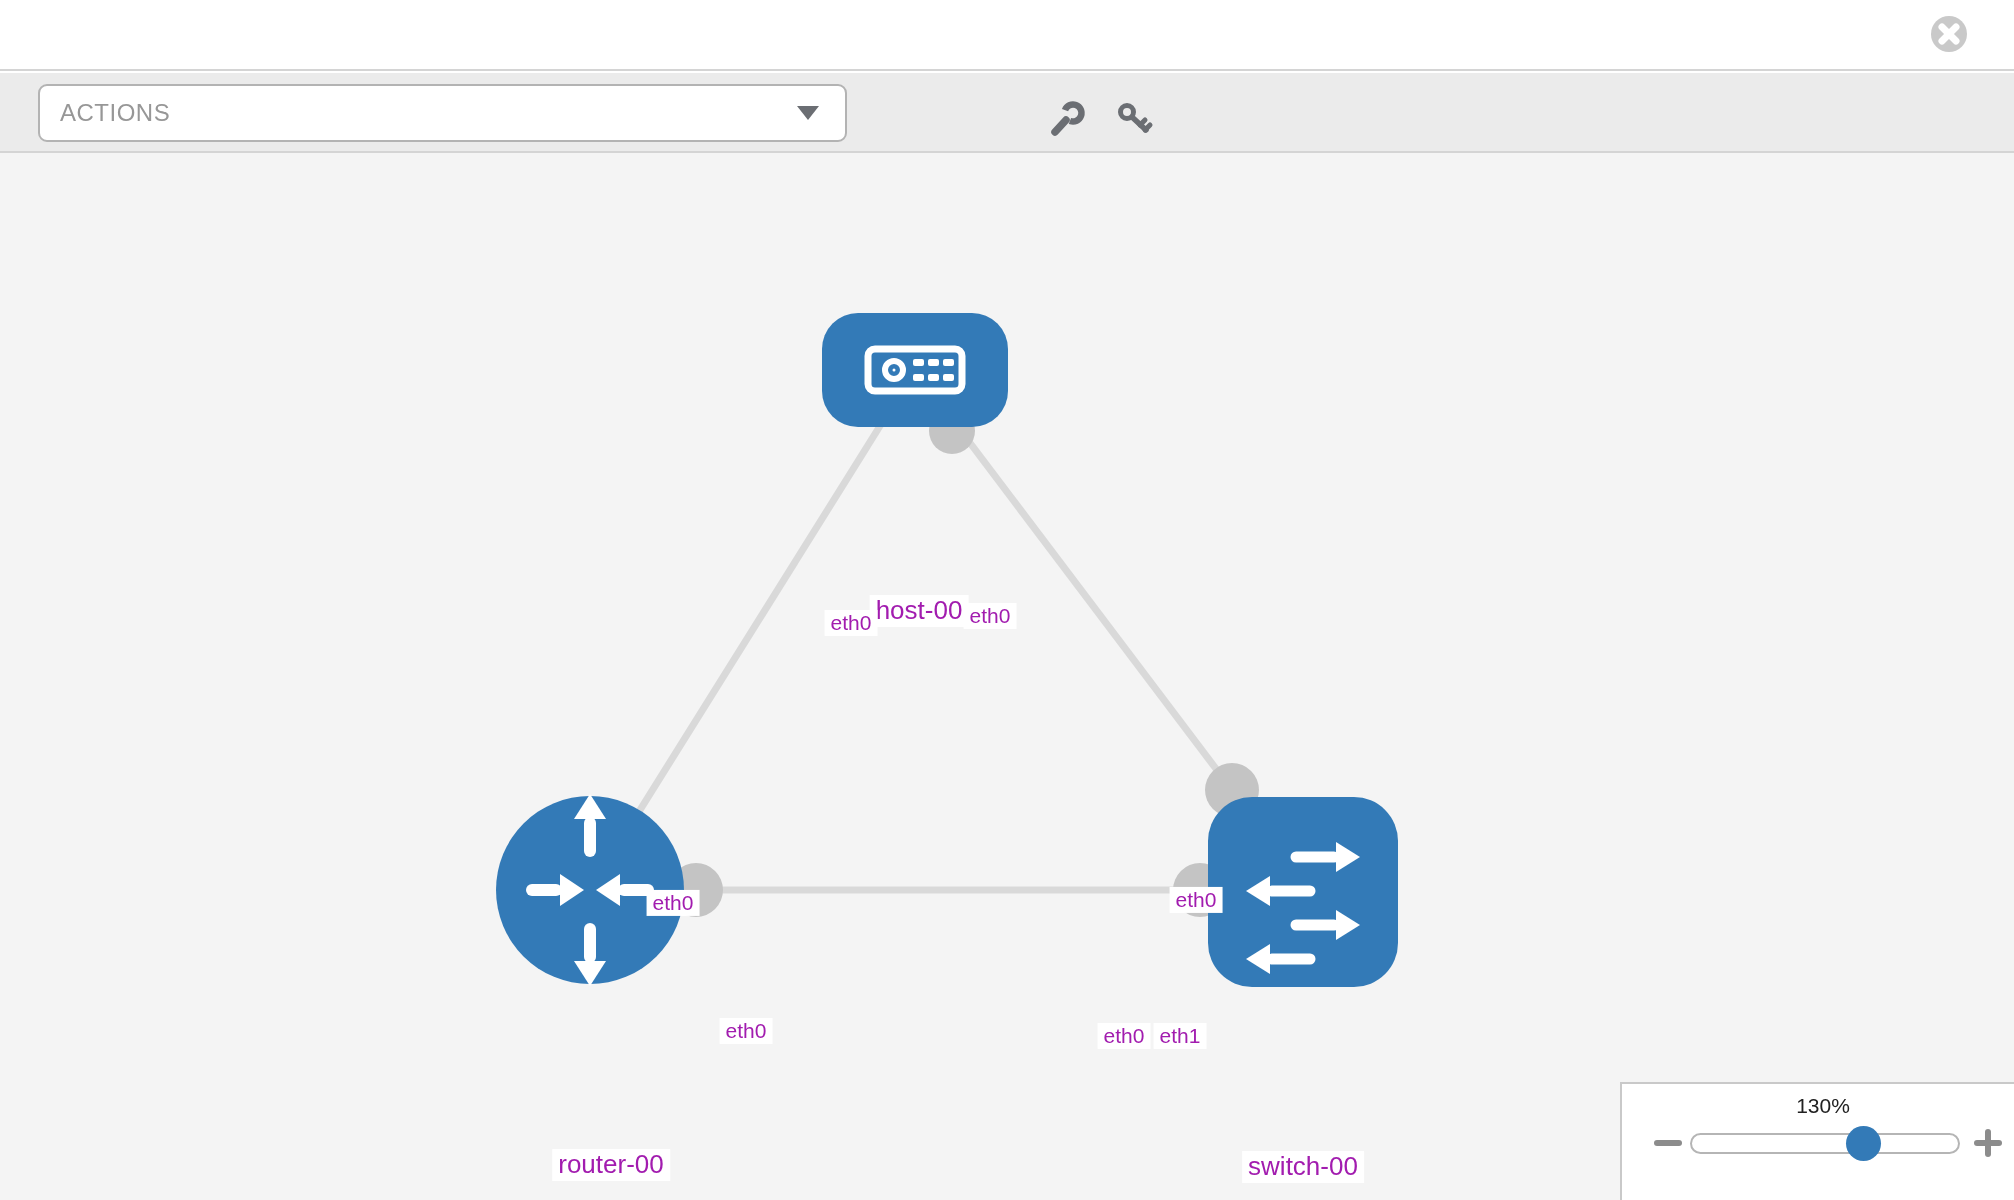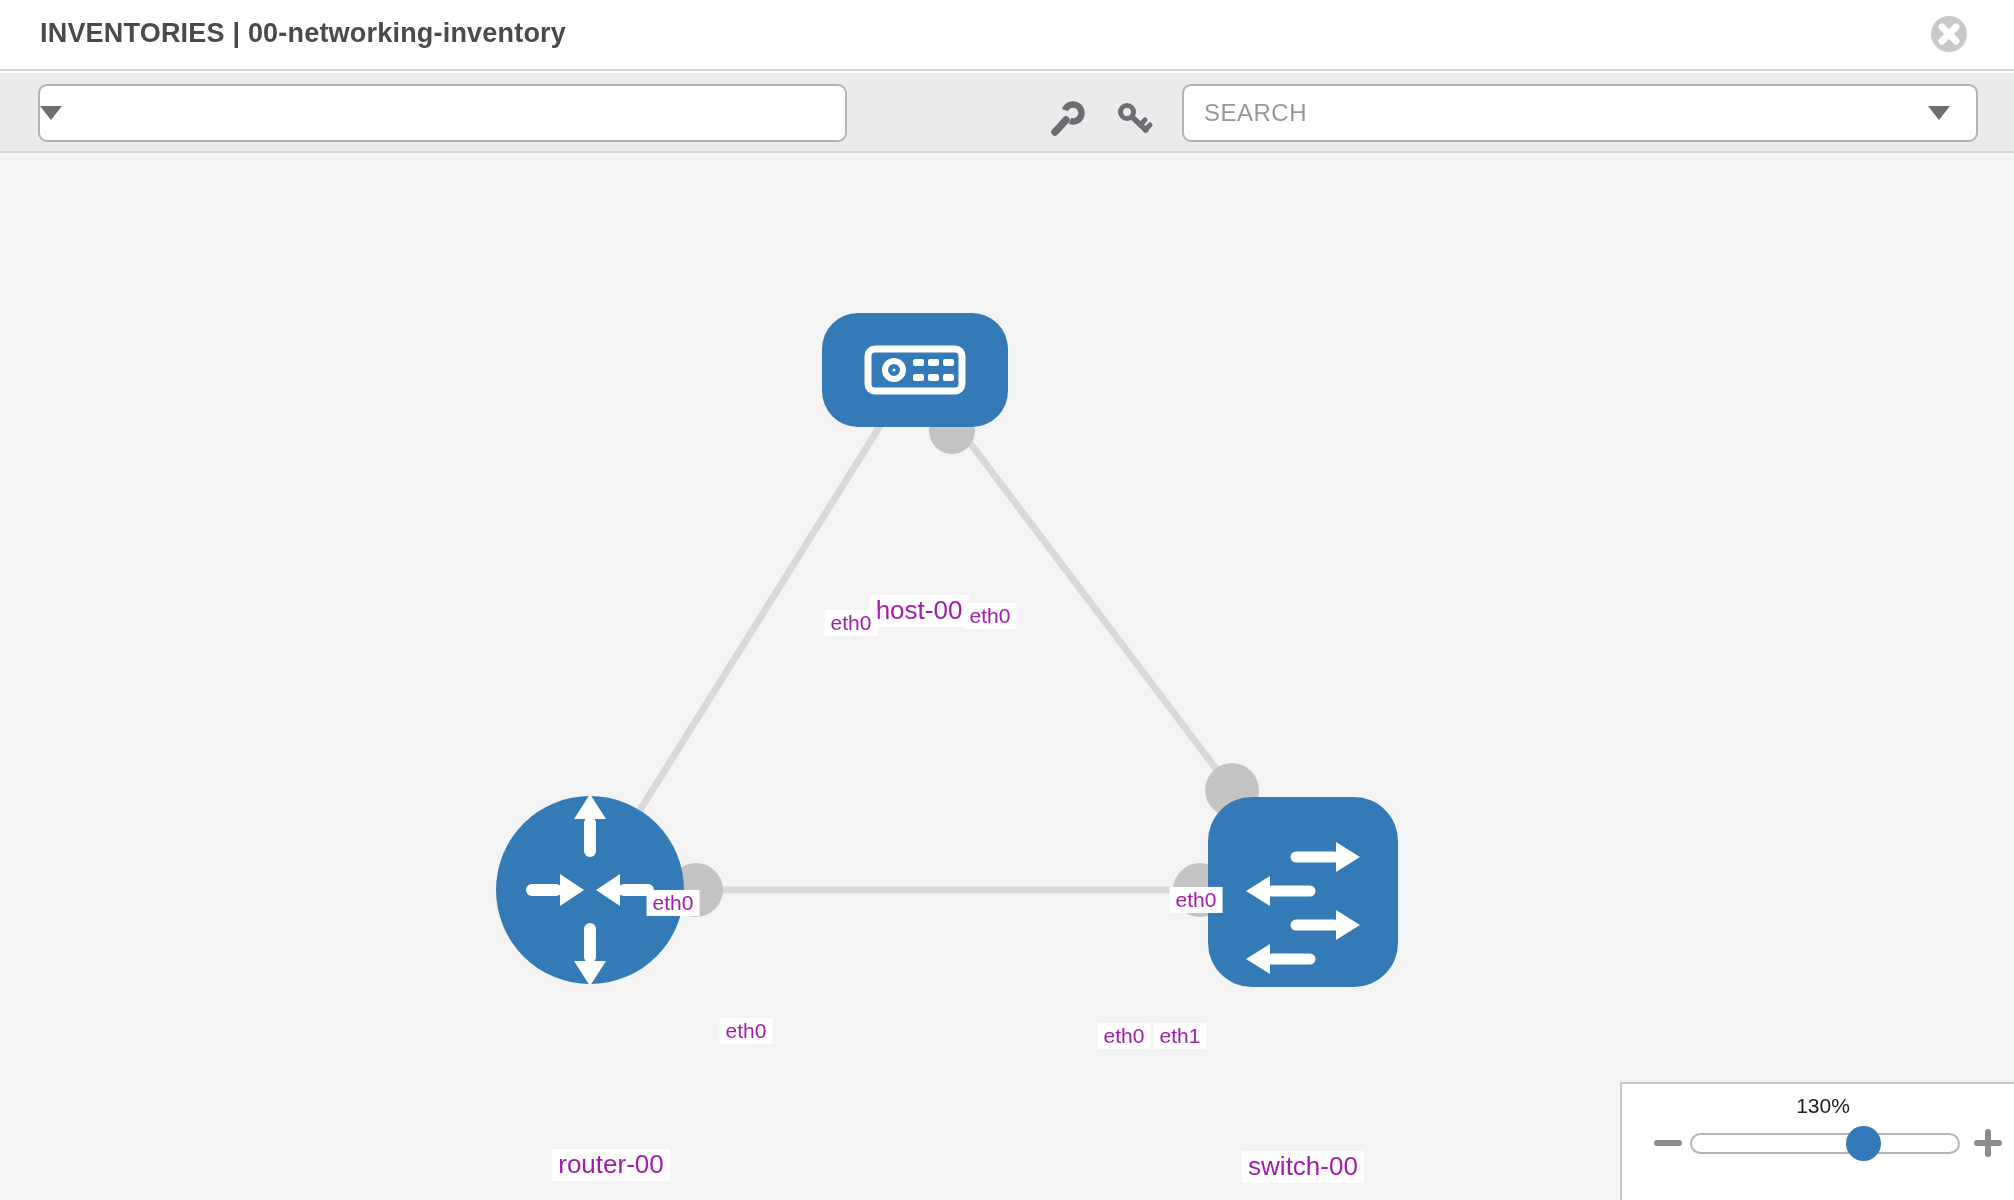--- a/index.html
+++ b/index.html
@@ -69,35 +69,35 @@
   .zoom-track { position:absolute; left:1690px; top:1133px; width:270px;
     height:21px; background:#fff; border:2px solid #b5b5b5; border-radius:11px;
     cursor:pointer; }
   .zoom-handle { position:absolute; left:1846px; top:1126px; width:35px;
     height:35px; border-radius:50%; background:#337ab7; cursor:grab; }
 </style>
 </head>
 <body>
 
 <div class="header">
-  <span class="header-title">INVENTORIES | 00-networking-inventory</span>
   <button class="close-btn">
     <span>
       <svg width="38" height="38" viewBox="0 0 38 38">
         <circle cx="19" cy="19" r="18" fill="#c9c9c9"></circle>
         <line x1="12" y1="12" x2="26" y2="26" stroke="#fff" stroke-width="7" stroke-linecap="round"></line>
         <line x1="26" y1="12" x2="12" y2="26" stroke="#fff" stroke-width="7" stroke-linecap="round"></line>
       </svg>
     </span>
   </button>
 </div>
 
 <div class="toolbar">
 
   <div class="combo combo-actions">
+    <span class="combo-label">ACTIONS</span>
     <span class="caret"></span>
   </div>
 
   <button class="tool-icon-btn btn-wrench">
     <span>
       <svg width="40" height="40" viewBox="0 0 40 40">
         <circle cx="26" cy="13" r="8.5" fill="none" stroke="#6b6e73" stroke-width="6.5" stroke-dasharray="40 14" transform="rotate(-160 26 13)"></circle>
         <line x1="8" y1="32" x2="19" y2="20" stroke="#6b6e73" stroke-width="7.5" stroke-linecap="round"></line>
       </svg>
     </span>
@@ -107,24 +107,20 @@
     <span>
       <svg width="40" height="40" viewBox="0 0 40 40">
         <circle cx="12" cy="12" r="6.5" fill="none" stroke="#6b6e73" stroke-width="5"></circle>
         <line x1="17" y1="17" x2="31" y2="30" stroke="#6b6e73" stroke-width="5.5" stroke-linecap="round"></line>
         <line x1="25" y1="25" x2="30" y2="20" stroke="#6b6e73" stroke-width="5" stroke-linecap="round"></line>
         <line x1="30" y1="30" x2="35" y2="25" stroke="#6b6e73" stroke-width="5" stroke-linecap="round"></line>
       </svg>
     </span>
   </button>
 
-  <div class="combo combo-search">
-    <span class="combo-label">SEARCH</span>
-    <span class="caret"></span>
-  </div>
 </div>
 
 <div class="canvas">
 
   <svg class="net-svg" width="2014" height="1047" viewBox="0 0 2014 1047">
 
     <g stroke="#d9d9d9" stroke-width="7">
       <line x1="915" y1="217" x2="590" y2="737"></line>
       <line x1="915" y1="217" x2="1232" y2="637"></line>
       <line x1="590" y1="737" x2="1205" y2="737"></line>

